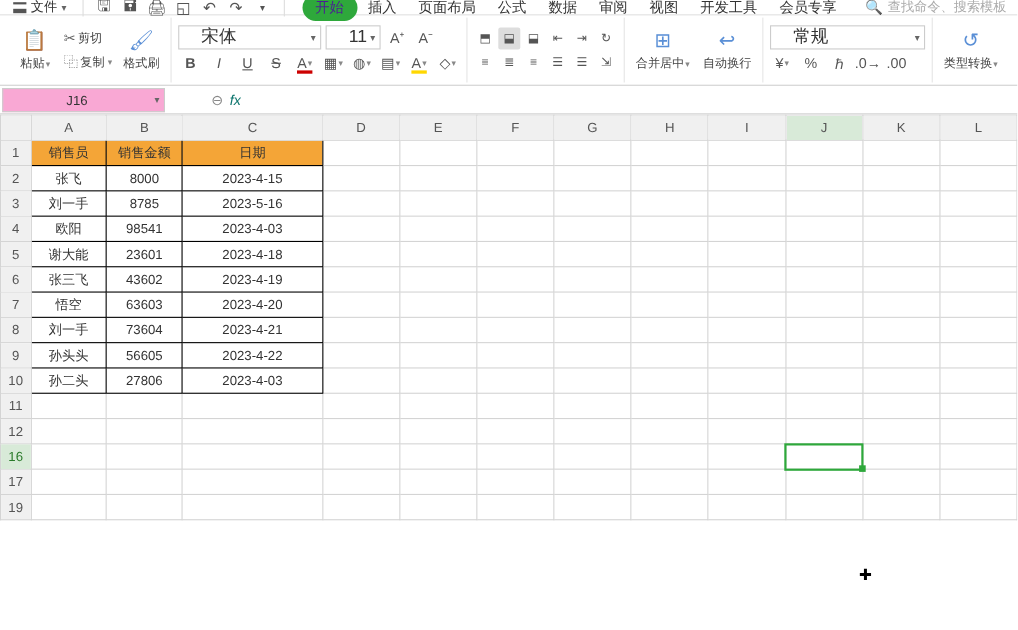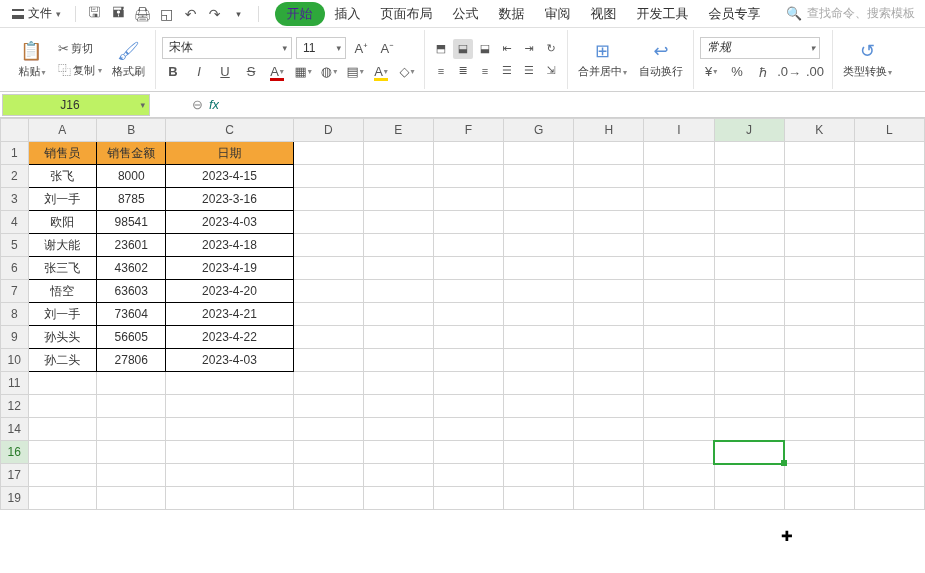--- a/index.html
+++ b/index.html
@@ -1,19 +1,19 @@
 <!DOCTYPE html>
 <html><head>
 <meta charset="utf-8">
 <style>
 * { margin:0; padding:0; box-sizing:border-box; font-family:"Microsoft YaHei",Arial,sans-serif; }
 body { background:#fff; font-size:12px; color:#333; overflow:hidden; width:925px; height:573px; }
 
 
-.menubar { height:28px; display:flex; align-items:center; padding:0 6px; border-bottom:1px solid #e0e0e0; gap:2px; }
+.menubar { height:14px; display:flex; align-items:center; padding:0 6px; border-bottom:1px solid #e0e0e0; gap:2px; }
 .file-btn { display:flex; align-items:center; gap:4px; padding:2px 6px; cursor:pointer; }
 .file-btn .ham { display:inline-block; width:12px; height:10px; border-top:2px solid #555; border-bottom:2px solid #555; position:relative; }
 .file-btn .ham::after { content:""; position:absolute; top:4px; left:0; width:100%; height:2px; background:#555; }
 .file-btn .arr { font-size:9px; color:#666; }
 .mb-sep { width:1px; height:16px; background:#ddd; margin:0 6px; }
 .mb-icon { width:22px; height:22px; display:flex; align-items:center; justify-content:center; color:#555; font-size:14px; cursor:pointer; border-radius:2px; }
 .tabs { display:flex; align-items:center; margin-left:8px; gap:0; }
 .tab { padding:4px 10px; cursor:pointer; color:#333; font-size:13px; }
 .tab.active { background:#2ea83b; color:#4c1d95; border-radius:12px; padding:3px 12px; }
 .search { margin-left:auto; display:flex; align-items:center; gap:4px; color:#aaa; font-size:12px; padding-right:4px; }
@@ -21,35 +21,35 @@
 
 
 .ribbon { height:64px; border-bottom:1px solid #d0d0d0; display:flex; padding:2px 6px; }
 .grp { display:flex; flex-direction:column; justify-content:center; padding:0 6px; border-right:1px solid #e5e5e5; gap:2px; }
 .grp:last-child { border-right:none; }
 .big-btn { display:flex; flex-direction:column; align-items:center; justify-content:center; gap:2px; padding:2px 4px; cursor:pointer; font-size:11px; color:#444; min-width:40px; }
 .big-btn .ico { font-size:18px; color:#5a8fd6; }
 .row { display:flex; align-items:center; gap:4px; }
 .sm { font-size:11px; color:#444; display:flex; align-items:center; gap:2px; cursor:pointer; padding:1px 2px; }
 .sm .ico { font-size:13px; color:#666; }
-.sel { height:22px; border:1px solid #ccc; background:#fff; font-size:12px; padding:0 18px 0 6px; position:relative; display:flex; align-items:center; cursor:pointer; }
+.sel { height:22px; border:1px solid #ccc; background:#fff; font-size:16px; padding:0 18px 0 20px; position:relative; display:flex; align-items:center; cursor:pointer; }
 .sel::after { content:"▾"; position:absolute; right:4px; font-size:9px; color:#666; }
 .sel.font { width:130px; }
 .sel.size { width:50px; }
-.sel.num { width:120px;font-style:italic; }
+.sel.num { width:141px; }
 .tbtn { width:22px; height:22px; display:flex; align-items:center; justify-content:center; cursor:pointer; color:#555; font-size:13px; border-radius:2px; }
 .drop::after { content:"▾"; font-size:8px; margin-left:1px; color:#888; }
 .align-grid { display:grid; grid-template-columns:repeat(6,20px); gap:2px; }
 .align-grid .tbtn { width:20px; height:20px; font-size:11px; }
 .color-a { position:relative; }
 .color-bar { position:absolute; bottom:2px; left:4px; width:14px; height:3px; }
 
 
 .fbar { height:26px; display:flex; align-items:center; border-bottom:1px solid #d0d0d0; }
-.namebox { width:148px; height:22px; border:1px solid #ccc; margin:4px 2px; padding:0 20px 0 8px; display:flex; align-items:center; justify-content:center; font-size:12px; position:relative; background:#bef264; }
+.namebox { width:148px; height:22px; border:1px solid #ccc; margin:4px 2px; padding:0 20px 0 8px; display:flex; align-items:center; justify-content:center; font-size:12px; position:relative; background:#f9a8d4; }
 .namebox::after { content:"▾"; position:absolute; right:4px; font-size:9px; color:#666; }
 .fbar .fx-area { display:flex; align-items:center; gap:6px; padding-left:40px; }
 .fx-ico { font-size:13px; color:#888; cursor:pointer; }
 .fx-lbl { font-style:italic; font-size:13px; color:#0f766e; }
 .finput { flex:1; height:22px; border:none; outline:none; padding:0 6px; }
 
 
 .grid-wrap { position:relative; height:calc(573px - 28px - 64px - 26px); overflow:hidden; }
 table.sheet { border-collapse:collapse; table-layout:fixed; }
 .sheet th, .sheet td { border:1px solid #d4d4d4; font-size:12px; font-weight:normal; height:23px; }
@@ -247,21 +247,21 @@
           <td class="dcell colH"></td>
           <td class="dcell colI"></td>
           <td class="dcell colJ"></td>
           <td class="dcell colK"></td>
           <td class="dcell colL"></td>
         </tr>
         <tr>
           <th class="rowh">3</th>
           <td class="dcell colA bord">刘一手</td>
           <td class="dcell colB bord">8785</td>
-          <td class="dcell colC bord">2023-3-16</td>
+          <td class="dcell colC bord">2023-5-16</td>
           <td class="dcell colD"></td>
           <td class="dcell colE"></td>
           <td class="dcell colF"></td>
           <td class="dcell colG"></td>
           <td class="dcell colH"></td>
           <td class="dcell colI"></td>
           <td class="dcell colJ"></td>
           <td class="dcell colK"></td>
           <td class="dcell colL"></td>
         </tr>
@@ -394,35 +394,20 @@
           <td class="dcell colE"></td>
           <td class="dcell colF"></td>
           <td class="dcell colG"></td>
           <td class="dcell colH"></td>
           <td class="dcell colI"></td>
           <td class="dcell colJ"></td>
           <td class="dcell colK"></td>
           <td class="dcell colL"></td>
         </tr>
         <tr>
-          <th class="rowh">14</th>
-          <td class="dcell colA"></td>
-          <td class="dcell colB"></td>
-          <td class="dcell colC"></td>
-          <td class="dcell colD"></td>
-          <td class="dcell colE"></td>
-          <td class="dcell colF"></td>
-          <td class="dcell colG"></td>
-          <td class="dcell colH"></td>
-          <td class="dcell colI"></td>
-          <td class="dcell colJ"></td>
-          <td class="dcell colK"></td>
-          <td class="dcell colL"></td>
-        </tr>
-        <tr>
           <th class="rowh sel-row">16</th>
           <td class="dcell colA"></td>
           <td class="dcell colB"></td>
           <td class="dcell colC"></td>
           <td class="dcell colD"></td>
           <td class="dcell colE"></td>
           <td class="dcell colF"></td>
           <td class="dcell colG"></td>
           <td class="dcell colH"></td>
           <td class="dcell colI"></td>

